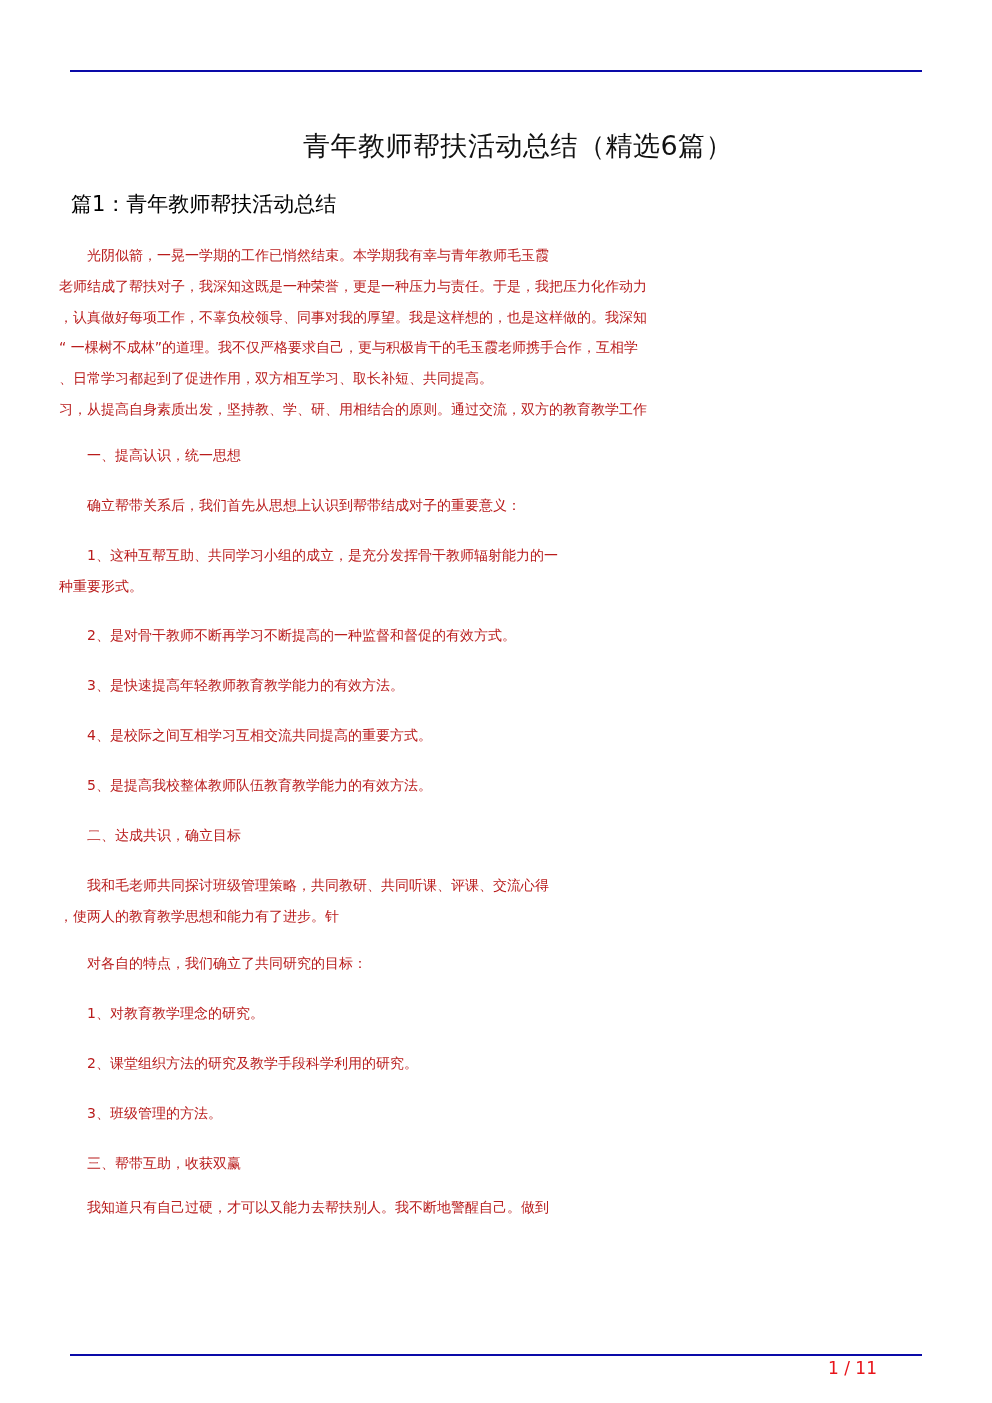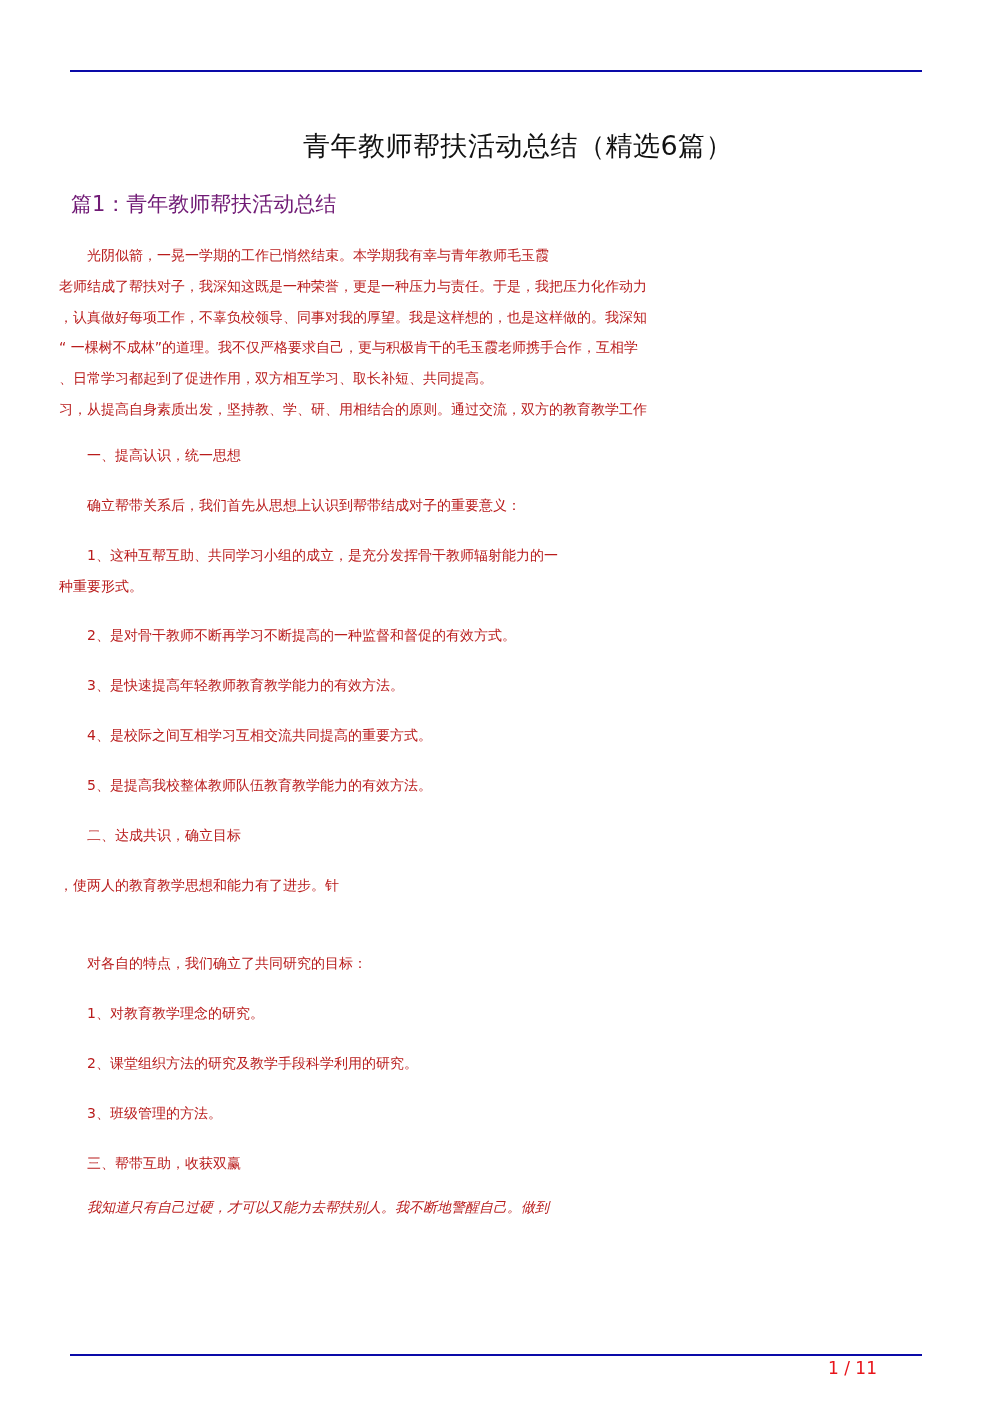--- a/index.html
+++ b/index.html
@@ -3,21 +3,21 @@
   <meta charset="utf-8">
   <style>
     html, body { margin: 0; padding: 0; background: #ffffff; }
     body { width: 992px; height: 1403px; position: relative; overflow: hidden;
            font-family: "DejaVu Sans", "Liberation Sans", sans-serif; color: #111; }
     .rule { position: absolute; left: 70px; width: 852px; height: 2px; background: #0a0aa8; }
     .rule.top { top: 70px; }
     .rule.bottom { top: 1354px; }
     .title { position: absolute; top: 128px; left: 0; width: 992px; text-align: center;
              font-size: 27px; color: #111; letter-spacing: 0.5px; padding-left: 22px; }
-    .section-heading { position: absolute; top: 190px; left: 71px; font-size: 21px; color: #701a75; }
+    .section-heading { position: absolute; top: 190px; left: 71px; font-size: 21px; color: #000000; }
     .para { position: absolute; left: 59px; width: 845px; font-size: 14px; line-height: 30.8px;
             color: #b91c1c; white-space: pre; }
     .page-num { position: absolute; top: 1358px; left: 828px; font-size: 17px; color: #e8141a; }
   </style>
 </head>
 <body>
 
 <div class="rule top"></div>
 
 <div class="title">青年教师帮扶活动总结（精选6篇）</div>
@@ -26,23 +26,23 @@
 <div id="body-paras">
     <div class="para" style="top: 240px;"><div>　　光阴似箭，一晃一学期的工作已悄然结束。本学期我有幸与青年教师毛玉霞</div><div>老师结成了帮扶对子，我深知这既是一种荣誉，更是一种压力与责任。于是，我把压力化作动力</div><div>，认真做好每项工作，不辜负校领导、同事对我的厚望。我是这样想的，也是这样做的。我深知</div><div>“ 一棵树不成林”的道理。我不仅严格要求自己，更与积极肯干的毛玉霞老师携手合作，互相学</div><div>、日常学习都起到了促进作用，双方相互学习、取长补短、共同提高。</div><div>习，从提高自身素质出发，坚持教、学、研、用相结合的原则。通过交流，双方的教育教学工作</div></div>
     <div class="para" style="top: 440px;"><div>　　一、提高认识，统一思想</div></div>
     <div class="para" style="top: 490px;"><div>　　确立帮带关系后，我们首先从思想上认识到帮带结成对子的重要意义：</div></div>
     <div class="para" style="top: 540px;"><div>　　1、这种互帮互助、共同学习小组的成立，是充分发挥骨干教师辐射能力的一</div><div>种重要形式。</div></div>
     <div class="para" style="top: 620px;"><div>　　2、是对骨干教师不断再学习不断提高的一种监督和督促的有效方式。</div></div>
     <div class="para" style="top: 670px;"><div>　　3、是快速提高年轻教师教育教学能力的有效方法。</div></div>
     <div class="para" style="top: 720px;"><div>　　4、是校际之间互相学习互相交流共同提高的重要方式。</div></div>
     <div class="para" style="top: 770px;"><div>　　5、是提高我校整体教师队伍教育教学能力的有效方法。</div></div>
     <div class="para" style="top: 820px;"><div>　　二、达成共识，确立目标</div></div>
-    <div class="para" style="top: 870px;"><div>，使两人的教育教学思想和能力有了进步。针</div></div>
+    <div class="para" style="top: 870px;"><div>　　我和毛老师共同探讨班级管理策略，共同教研、共同听课、评课、交流心得</div><div>，使两人的教育教学思想和能力有了进步。针</div></div>
     <div class="para" style="top: 948px;"><div>　　对各自的特点，我们确立了共同研究的目标：</div></div>
     <div class="para" style="top: 998px;"><div>　　1、对教育教学理念的研究。</div></div>
     <div class="para" style="top: 1048px;"><div>　　2、课堂组织方法的研究及教学手段科学利用的研究。</div></div>
     <div class="para" style="top: 1098px;"><div>　　3、班级管理的方法。</div></div>
     <div class="para" style="top: 1148px;"><div>　　三、帮带互助，收获双赢</div></div>
-    <div class="para" style="top: 1192px; font-style: italic;"><div>　　我知道只有自己过硬，才可以又能力去帮扶别人。我不断地警醒自己。做到</div></div>
+    <div class="para" style="top: 1192px;"><div>　　我知道只有自己过硬，才可以又能力去帮扶别人。我不断地警醒自己。做到</div></div>
   </div>
 
 <div class="rule bottom"></div>
 <div class="page-num">1 / 11</div>
 
 </body></html>

